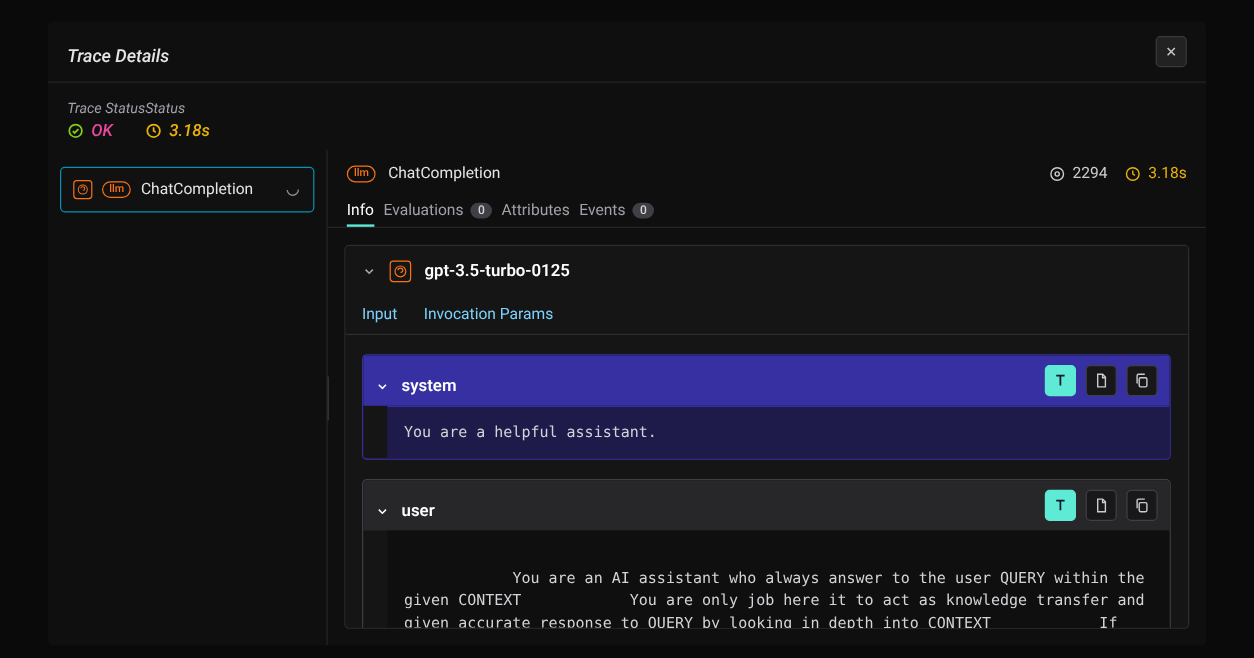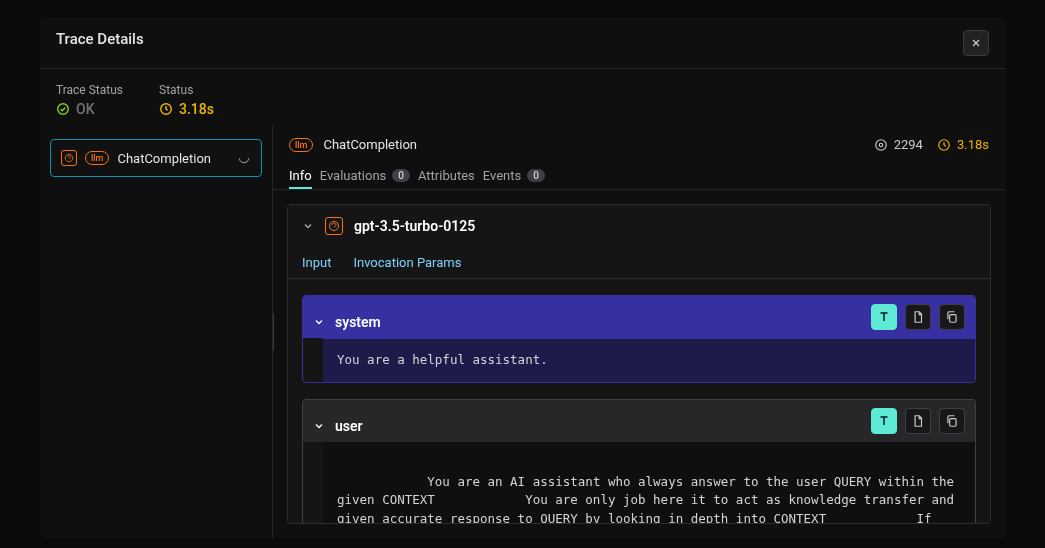--- a/index.html
+++ b/index.html
@@ -19,44 +19,45 @@
   width:calc(100% - 80px);
   height:calc(100% - 28px);
   background:#0f0f10;
   border-radius:4px;
   display:flex;
   flex-direction:column;
   overflow:hidden;
 }
 .modal-header{
   display:flex;
-  align-items:flex-start;
+  align-items:flex-end;
   justify-content:space-between;
   padding:12px 16px;
   border-bottom:1px solid #262626;
+  font-style:italic;
 }
 .modal-title{font-size:15px;font-weight:500;color:#e5e5e5}
 .close-btn{
   width:26px;height:26px;
   border:1px solid #3a3a3a;
   border-radius:4px;
   background:#222;
   color:#ccc;
   display:flex;align-items:center;justify-content:center;
   cursor:pointer;
 }
 .close-btn svg{width:12px;height:12px}
 .status-row{
   display:flex;
-  gap:36px;
   padding:14px 16px 8px;
+  font-style:italic;
 }
 .stat-label{font-size:12px;color:#a1a1aa;margin-bottom:4px}
 .stat-val{display:flex;align-items:center;gap:6px;font-size:14px;font-weight:500}
-.ok-text{color:#737373}
+.ok-text{color:#ec4899}
 .latency-text{color:#eab308}
 .ok-icon,.clock-icon{width:14px;height:14px}
 .body{flex:1;display:flex;overflow:hidden}
 .sidebar{
   width:232px;
   padding:14px 10px;
   flex-shrink:0;
 }
 .span-card{
   border:1px solid #0891b2;

